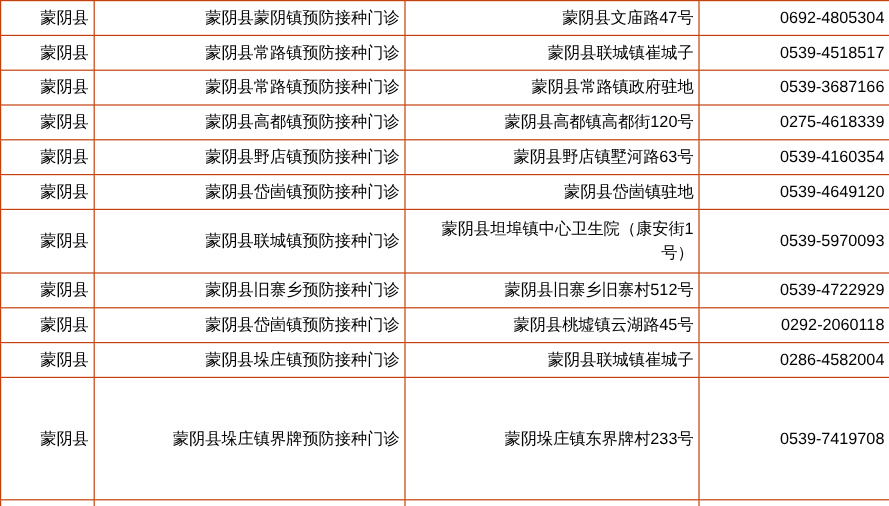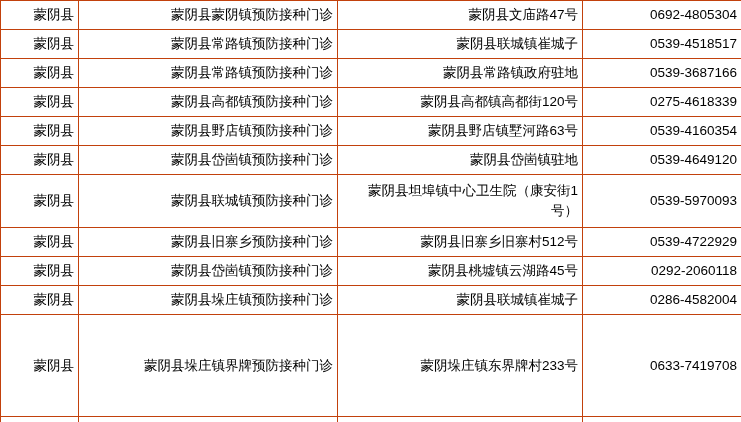--- a/index.html
+++ b/index.html
@@ -113,21 +113,21 @@
       <tr class="r-normal">
         <td>蒙阴县</td>
         <td>蒙阴县垛庄镇预防接种门诊</td>
         <td>蒙阴县联城镇崔城子</td>
         <td>0286-4582004</td>
       </tr>
       <tr class="r-tall3">
         <td>蒙阴县</td>
         <td>蒙阴县垛庄镇界牌预防接种门诊</td>
         <td>蒙阴垛庄镇东界牌村233号</td>
-        <td>0633-7419708</td>
+        <td>0539-7419708</td>
       </tr>
       <tr class="r-last">
         <td>蒙阴县</td>
         <td>蒙阴县社区城区预防接种门诊</td>
         <td>蒙阴县新城路135号</td>
         <td>0539-4805978</td>
       </tr>
     </tbody>
   </table>
 </div>

